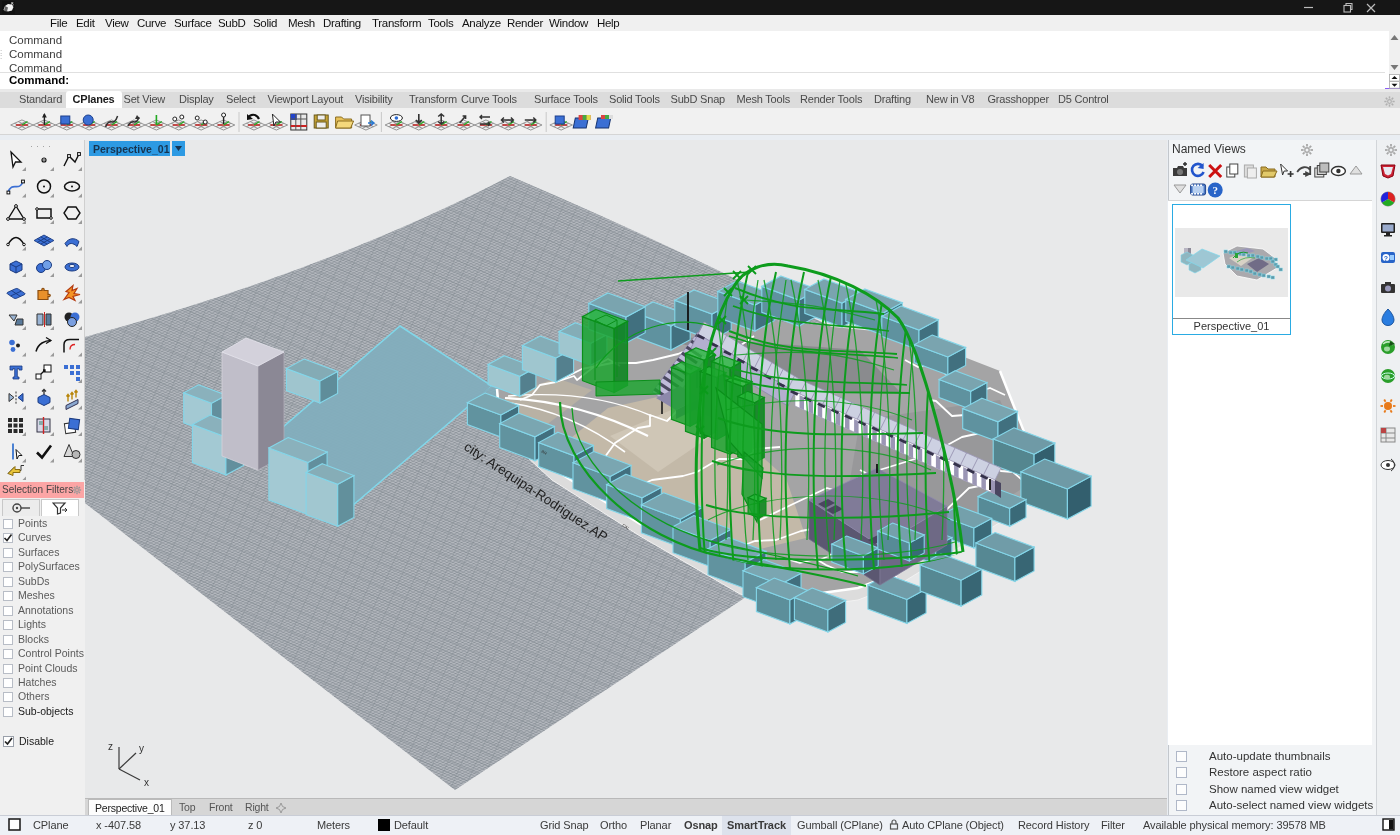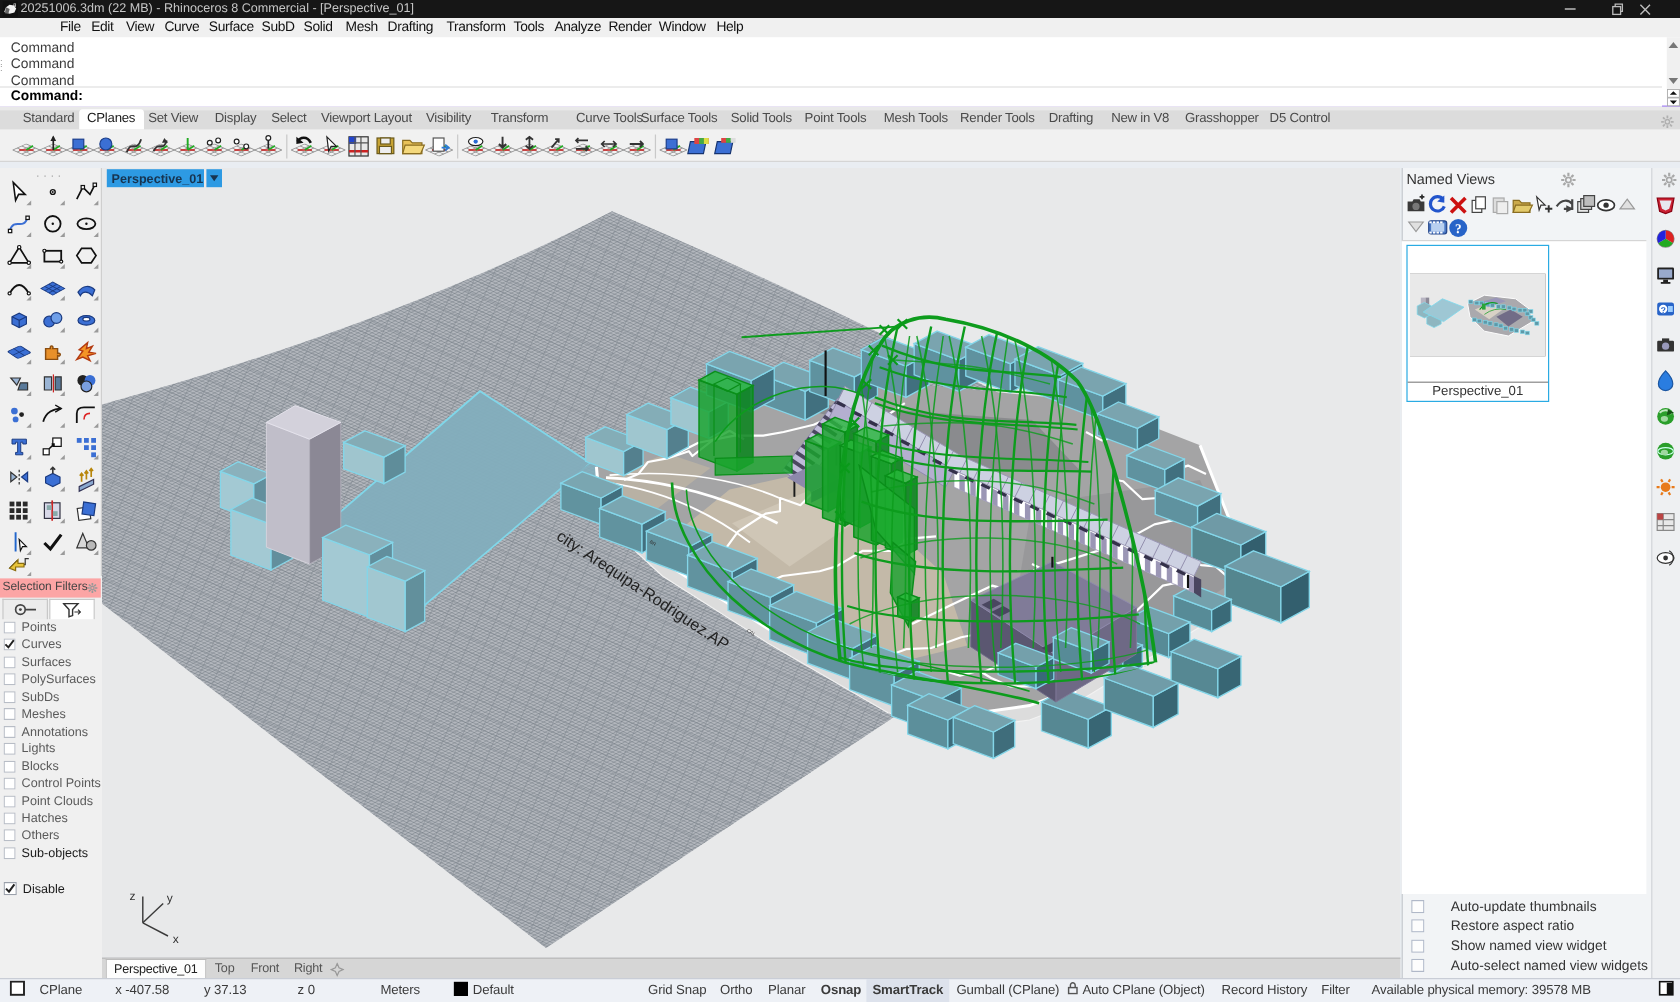--- a/index.html
+++ b/index.html
@@ -6,21 +6,21 @@
 .titlebar { left:0; top:0; width:1400px; height:15px; background:#161616; color:#c6c6c6; font-size:10.5px; line-height:15px; }
 .titlebar .t { position:absolute; left:17px; top:0; }
 .winbtn { position:absolute; top:0; color:#cfcfcf; font-size:11px; }
 .menubar { left:0; top:15px; width:1400px; height:16px; background:#f0f0f0; font-size:11.5px; color:#111; line-height:17px; letter-spacing:-0.3px; }
 .mi { position:absolute; top:0;margin-left:44px; }
 .cmdarea { left:0; top:31px; width:1400px; height:58px; background:#fff; border-bottom:1px solid #8b5cf6; font-size:11.5px; color:#3c3c3c; }
 .cmdline { position:absolute; left:9px; }
 .tabsbar { left:0; top:89px; width:1400px; height:19px; background:#dcdcdc; border-top:3px solid #e9e9e9; font-size:11px; color:#4a4a4a; letter-spacing:-0.2px; }
 .tab { position:absolute; top:1px; }
 .tab.active { padding:2px 7px 3px 7px; margin:-2px 0 0 -7px; }
-.tab.active { background:#fff; border-radius:3px 3px 0 0; color:#1a1a1a; }
+.tab.active { background:#fff; border-radius:3px 3px 0 0; color:#1a1a1a;font-weight:bold; }
 .toolbarrow { left:0; top:108px; width:1400px; height:27px; background:#f1f1f1; border-bottom:1px solid #d5d5d5; }
 .mainbg { left:0; top:135px; width:1400px; height:680px; background:#e9edf2; }
 .sidebar { left:0; top:140px; width:85px; height:675px; background:#f0f0f0; border-right:1px solid #cfcfcf; }
 .selpanel { left:0; top:480px; width:85px; height:335px; background:#f0f0f0; font-size:10.5px; color:#5a5a5a; }
 .selrow { position:absolute; left:3px; white-space:nowrap; }
 .selrow span { margin-left:5px; vertical-align:1px; }
 .cb { vertical-align:-1px; }
 .rpanel { left:1168px; top:140px; width:208px; height:675px; background:#f2f4f6; border-left:1px solid #c3c7cc; font-size:12px; color:#333; }
 .rwhite { position:absolute; left:1168px; top:200px; width:204px; height:545px; background:#fff; border-top:1px solid #d5d5d5; }
 .thumb { position:absolute; left:1172px; top:204px; width:119px; height:131px; background:#fff; border:1.5px solid #2aabe3; }
@@ -40,21 +40,20 @@
 
 <div class="abs mainbg"></div>
 
 <div class="abs titlebar">
  <svg width="13" height="13" style="position:absolute;left:2px;top:1px" viewBox="0 0 13 13">
       <rect width="13" height="13" fill="#111"></rect>
       <path d="M 1.5 9 L 3 5 L 6 3 L 9.5 3.5 L 11.5 6 L 10 9.5 L 6 10.5 Z" fill="#f2f2f2"></path>
       <path d="M 3 5 L 6 6.5 L 5 10.5 L 2 10 Z" fill="#666"></path>
       <text x="9" y="4.5" font-size="4.5" fill="#fff">8</text>
     </svg>
- <span class="t">20251006.3dm (22 MB) - Rhinoceros 8 Commercial - [Perspective_01]</span>
  <svg class="winbtn" width="12" height="12" style="left:1303px;top:1px">
       <line x1="1" y1="6.5" x2="10" y2="6.5" stroke="#bbb" stroke-width="1.2"></line>
     </svg>
  <svg class="winbtn" width="12" height="12" style="left:1341px;top:1.5px">
       <rect x="3" y="3.5" width="6.5" height="6.5" fill="none" stroke="#bbb" stroke-width="1.1"></rect>
       <path d="M 5 3.5 L 5 1.5 L 11 1.5 L 11 7.5 L 9.5 7.5" fill="none" stroke="#bbb" stroke-width="1.1"></path>
     </svg>
  <svg class="winbtn" width="12" height="12" style="left:1365px;top:1.5px">
       <path d="M 2 2 L 10 10 M 10 2 L 2 10" stroke="#bbb" stroke-width="1.2"></path>
     </svg>
@@ -100,24 +99,24 @@
 
 <div class="abs tabsbar">
     <span class="tab" style="left:19px">Standard</span>
     <span class="tab active" style="left:72.5px">CPlanes</span>
     <span class="tab" style="left:123.5px">Set View</span>
     <span class="tab" style="left:179px">Display</span>
     <span class="tab" style="left:226px">Select</span>
     <span class="tab" style="left:267.5px">Viewport Layout</span>
     <span class="tab" style="left:355px">Visibility</span>
     <span class="tab" style="left:409px">Transform</span>
-    <span class="tab" style="left:480px">Curve Tools</span>
+    <span class="tab" style="left:461px">Curve Tools</span>
     <span class="tab" style="left:534px">Surface Tools</span>
     <span class="tab" style="left:609px">Solid Tools</span>
-    <span class="tab" style="left:670.5px">Point Tools</span>
+    <span class="tab" style="left:670.5px">SubD Snap</span>
     <span class="tab" style="left:736.5px">Mesh Tools</span>
     <span class="tab" style="left:800px">Render Tools</span>
     <span class="tab" style="left:874px">Drafting</span>
     <span class="tab" style="left:926px">New in V8</span>
     <span class="tab" style="left:987.5px">Grasshopper</span>
     <span class="tab" style="left:1058px">D5 Control</span>
  <svg width="13" height="13" viewBox="-7 -7 14 14" style="position:absolute;right:4px;top:3px">
       <circle r="2" fill="none" stroke="#b0b0b0" stroke-width="1.3"></circle>
       <g stroke="#b0b0b0" stroke-width="1.6">
         <line x1="3.2" y1="0.0" x2="5.6" y2="0.0"></line>

